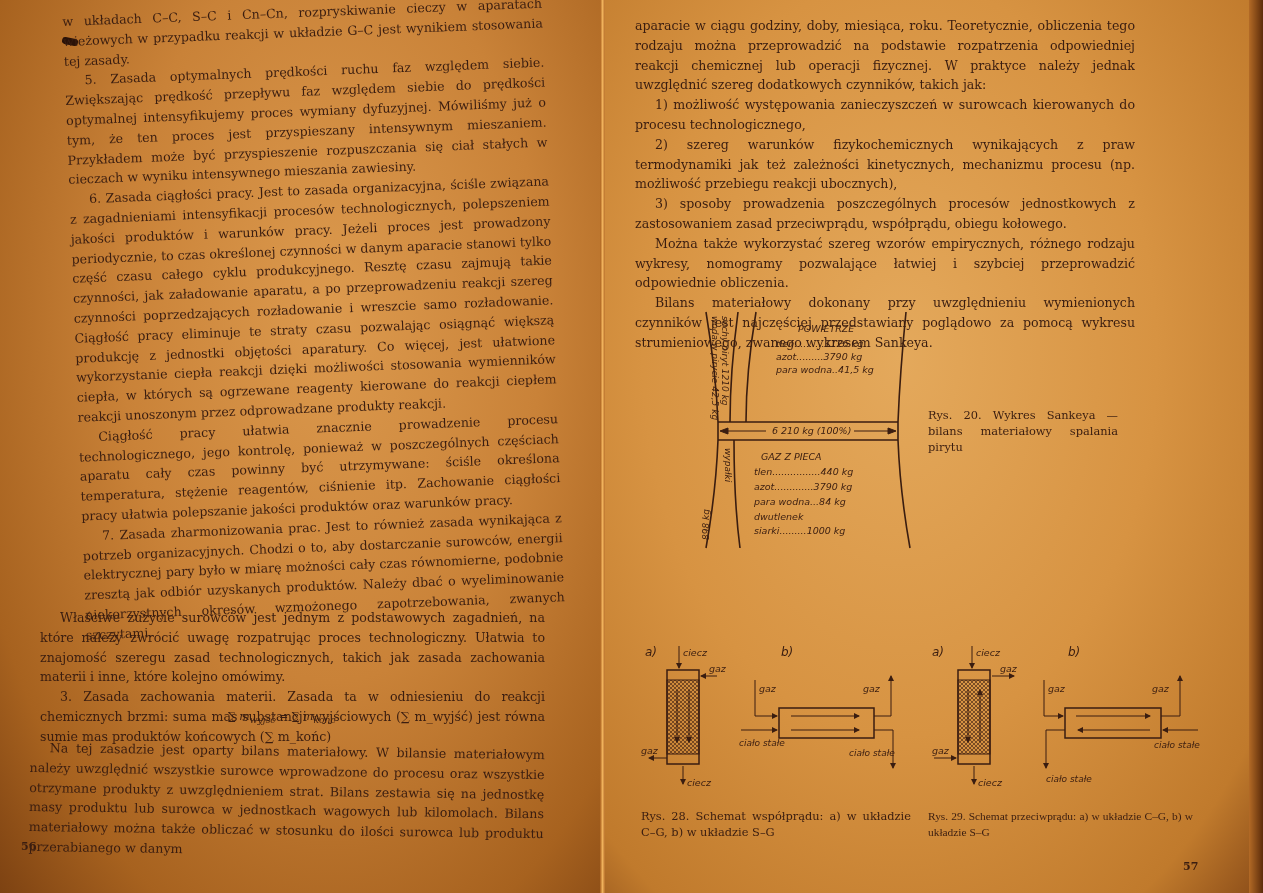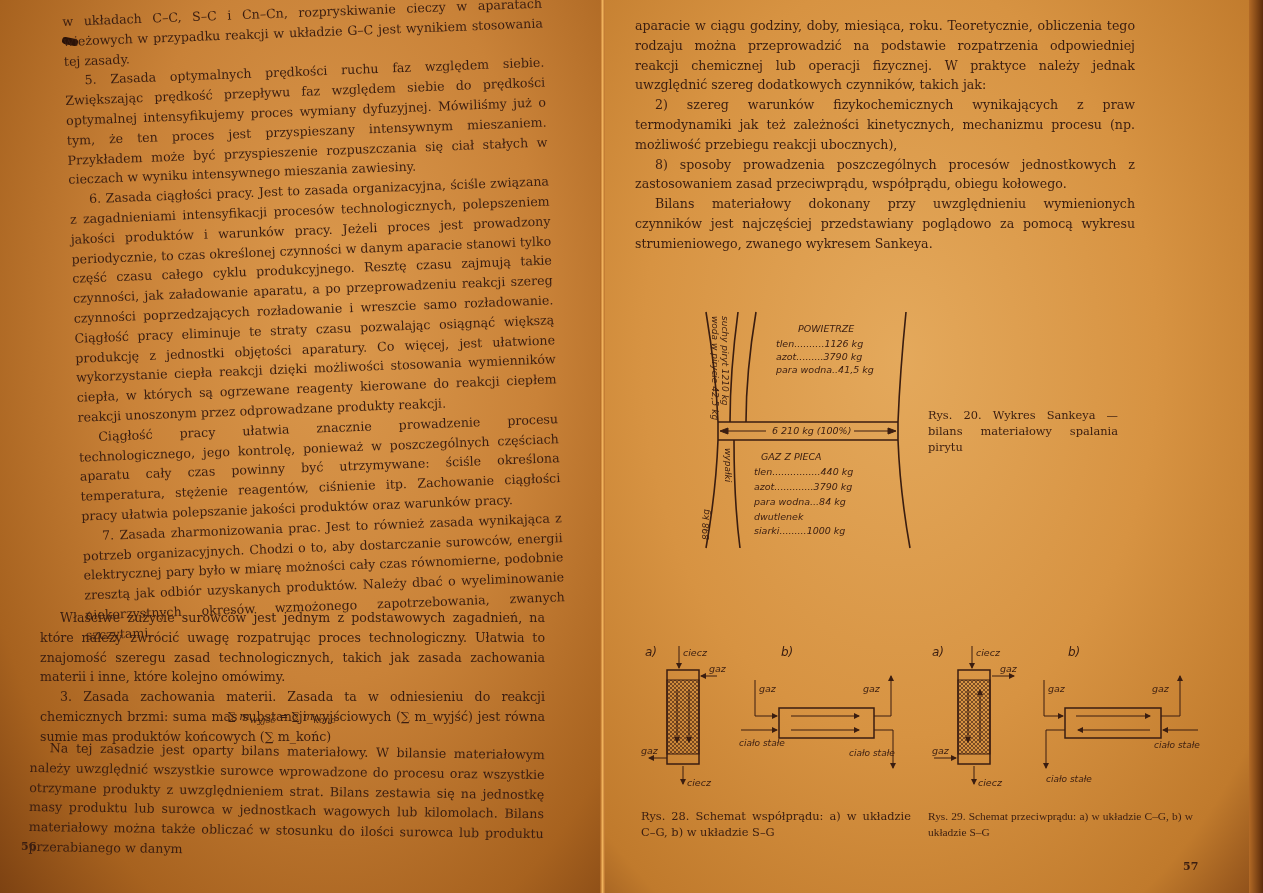--- a/index.html
+++ b/index.html
@@ -74,22 +74,24 @@
   <div class="text-block" style="left:30px; top:738px; width:515px; transform:rotate(0.8deg); transform-origin:left top;">
     <p>Na tej zasadzie jest oparty bilans materiałowy. W bilansie materiałowym należy uwzględnić wszystkie surowce wprowadzone do procesu oraz wszystkie otrzymane produkty z uwzględnieniem strat. Bilans zestawia się na jednostkę masy produktu lub surowca w jednostkach wagowych lub kilomolach. Bilans materiałowy można także obliczać w stosunku do ilości surowca lub produktu przerabianego w danym</p>
   </div>
 
   <div class="page-num" style="left:21px; top:840px;">56</div>
 </div>
 
 <div class="page page-right">
   <div class="text-block" style="left:32px; top:16px; width:500px;">
     <p class="noindent">aparacie w ciągu godziny, doby, miesiąca, roku. Teoretycznie, obliczenia tego rodzaju można przeprowadzić na podstawie rozpatrzenia odpowiedniej reakcji chemicznej lub operacji fizycznej. W praktyce należy jednak uwzględnić szereg dodatkowych czynników, takich jak:</p>
+    <p>1) możliwość występowania zanieczyszczeń w surowcach kierowanych do procesu technologicznego,</p>
     <p>2) szereg warunków fizykochemicznych wynikających z praw termodynamiki jak też zależności kinetycznych, mechanizmu procesu (np. możliwość przebiegu reakcji ubocznych),</p>
-    <p>8) sposoby prowadzenia poszczególnych procesów jednostkowych z zastosowaniem zasad przeciwprądu, współprądu, obiegu kołowego.</p>
+    <p>3) sposoby prowadzenia poszczególnych procesów jednostkowych z zastosowaniem zasad przeciwprądu, współprądu, obiegu kołowego.</p>
+    <p>Można także wykorzystać szereg wzorów empirycznych, różnego rodzaju wykresy, nomogramy pozwalające łatwiej i szybciej przeprowadzić odpowiednie obliczenia.</p>
     <p>Bilans materiałowy dokonany przy uwzględnieniu wymienionych czynników jest najczęściej przedstawiany poglądowo za pomocą wykresu strumieniowego, zwanego wykresem Sankeya.</p>
   </div>
 
   <svg style="left:95px; top:312px;" width="220" height="236" viewBox="0 0 220 236">
     <g stroke="#3a1d10" stroke-width="1.6" fill="none">
       <path d="M8 0 Q18 60 20 110"></path>
       <path d="M40 0 Q32 60 32 110"></path>
       <path d="M58 0 Q48 60 48 110"></path>
       <path d="M208 0 Q202 60 200 110"></path>
       <line x1="20" y1="110" x2="200" y2="110"></line>

